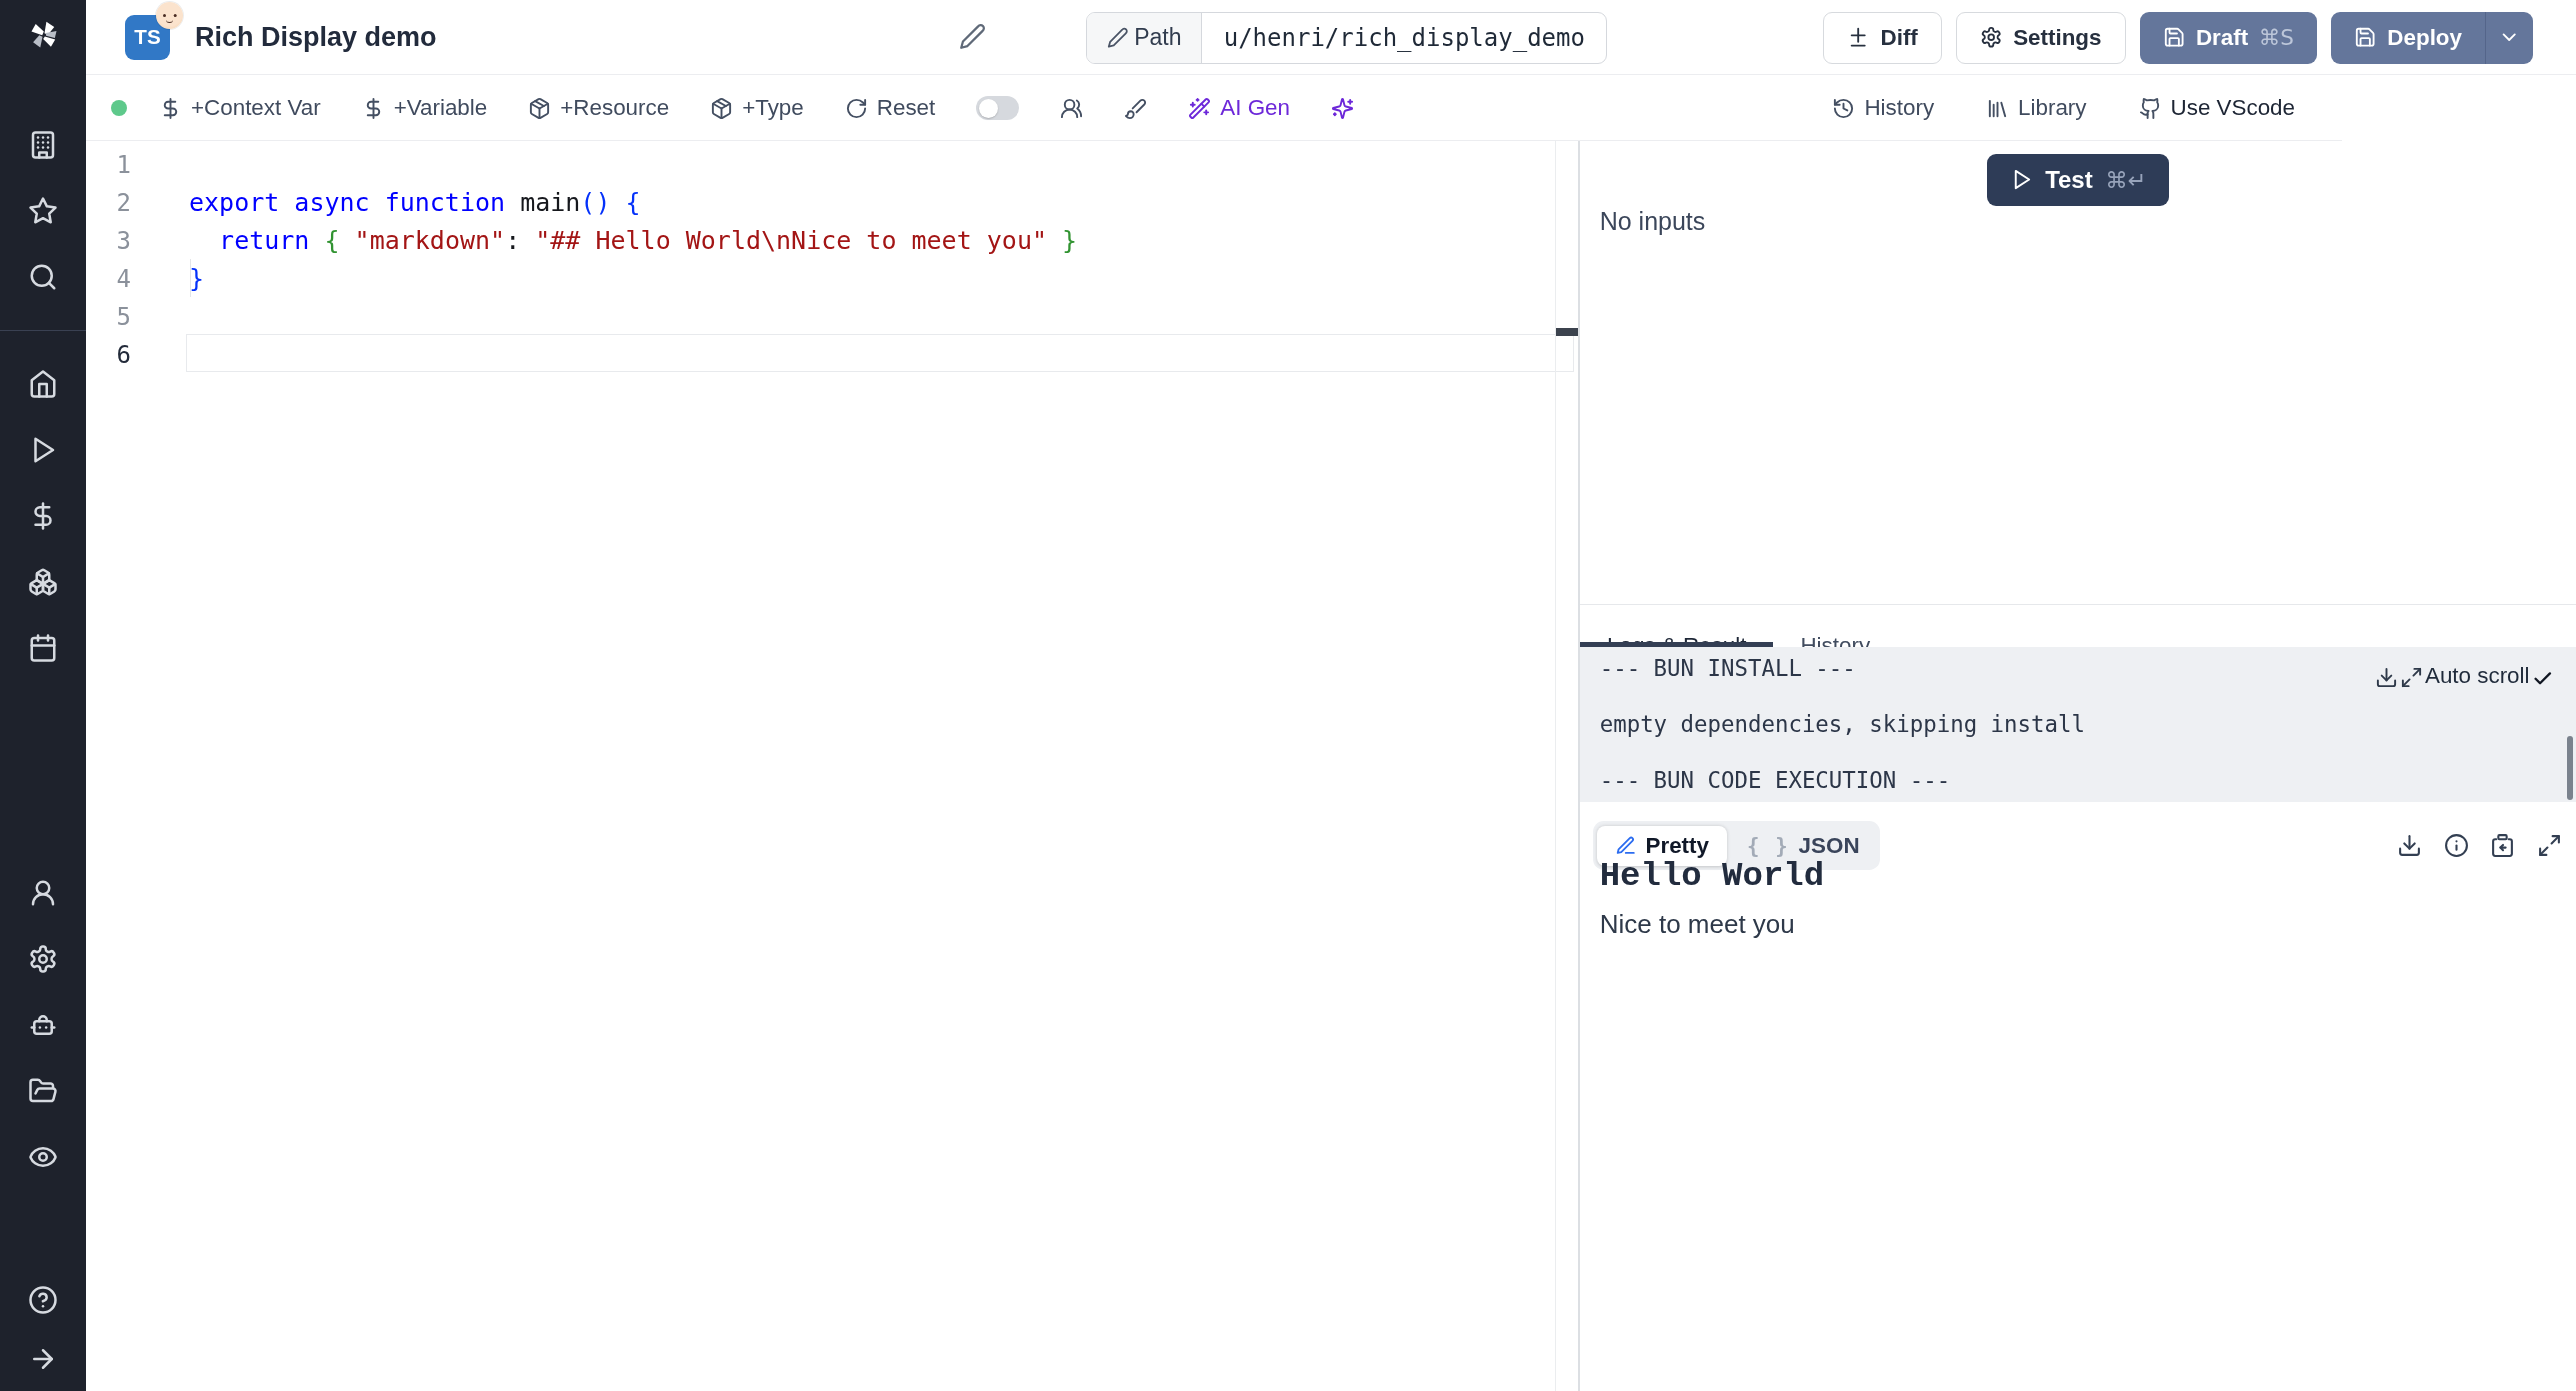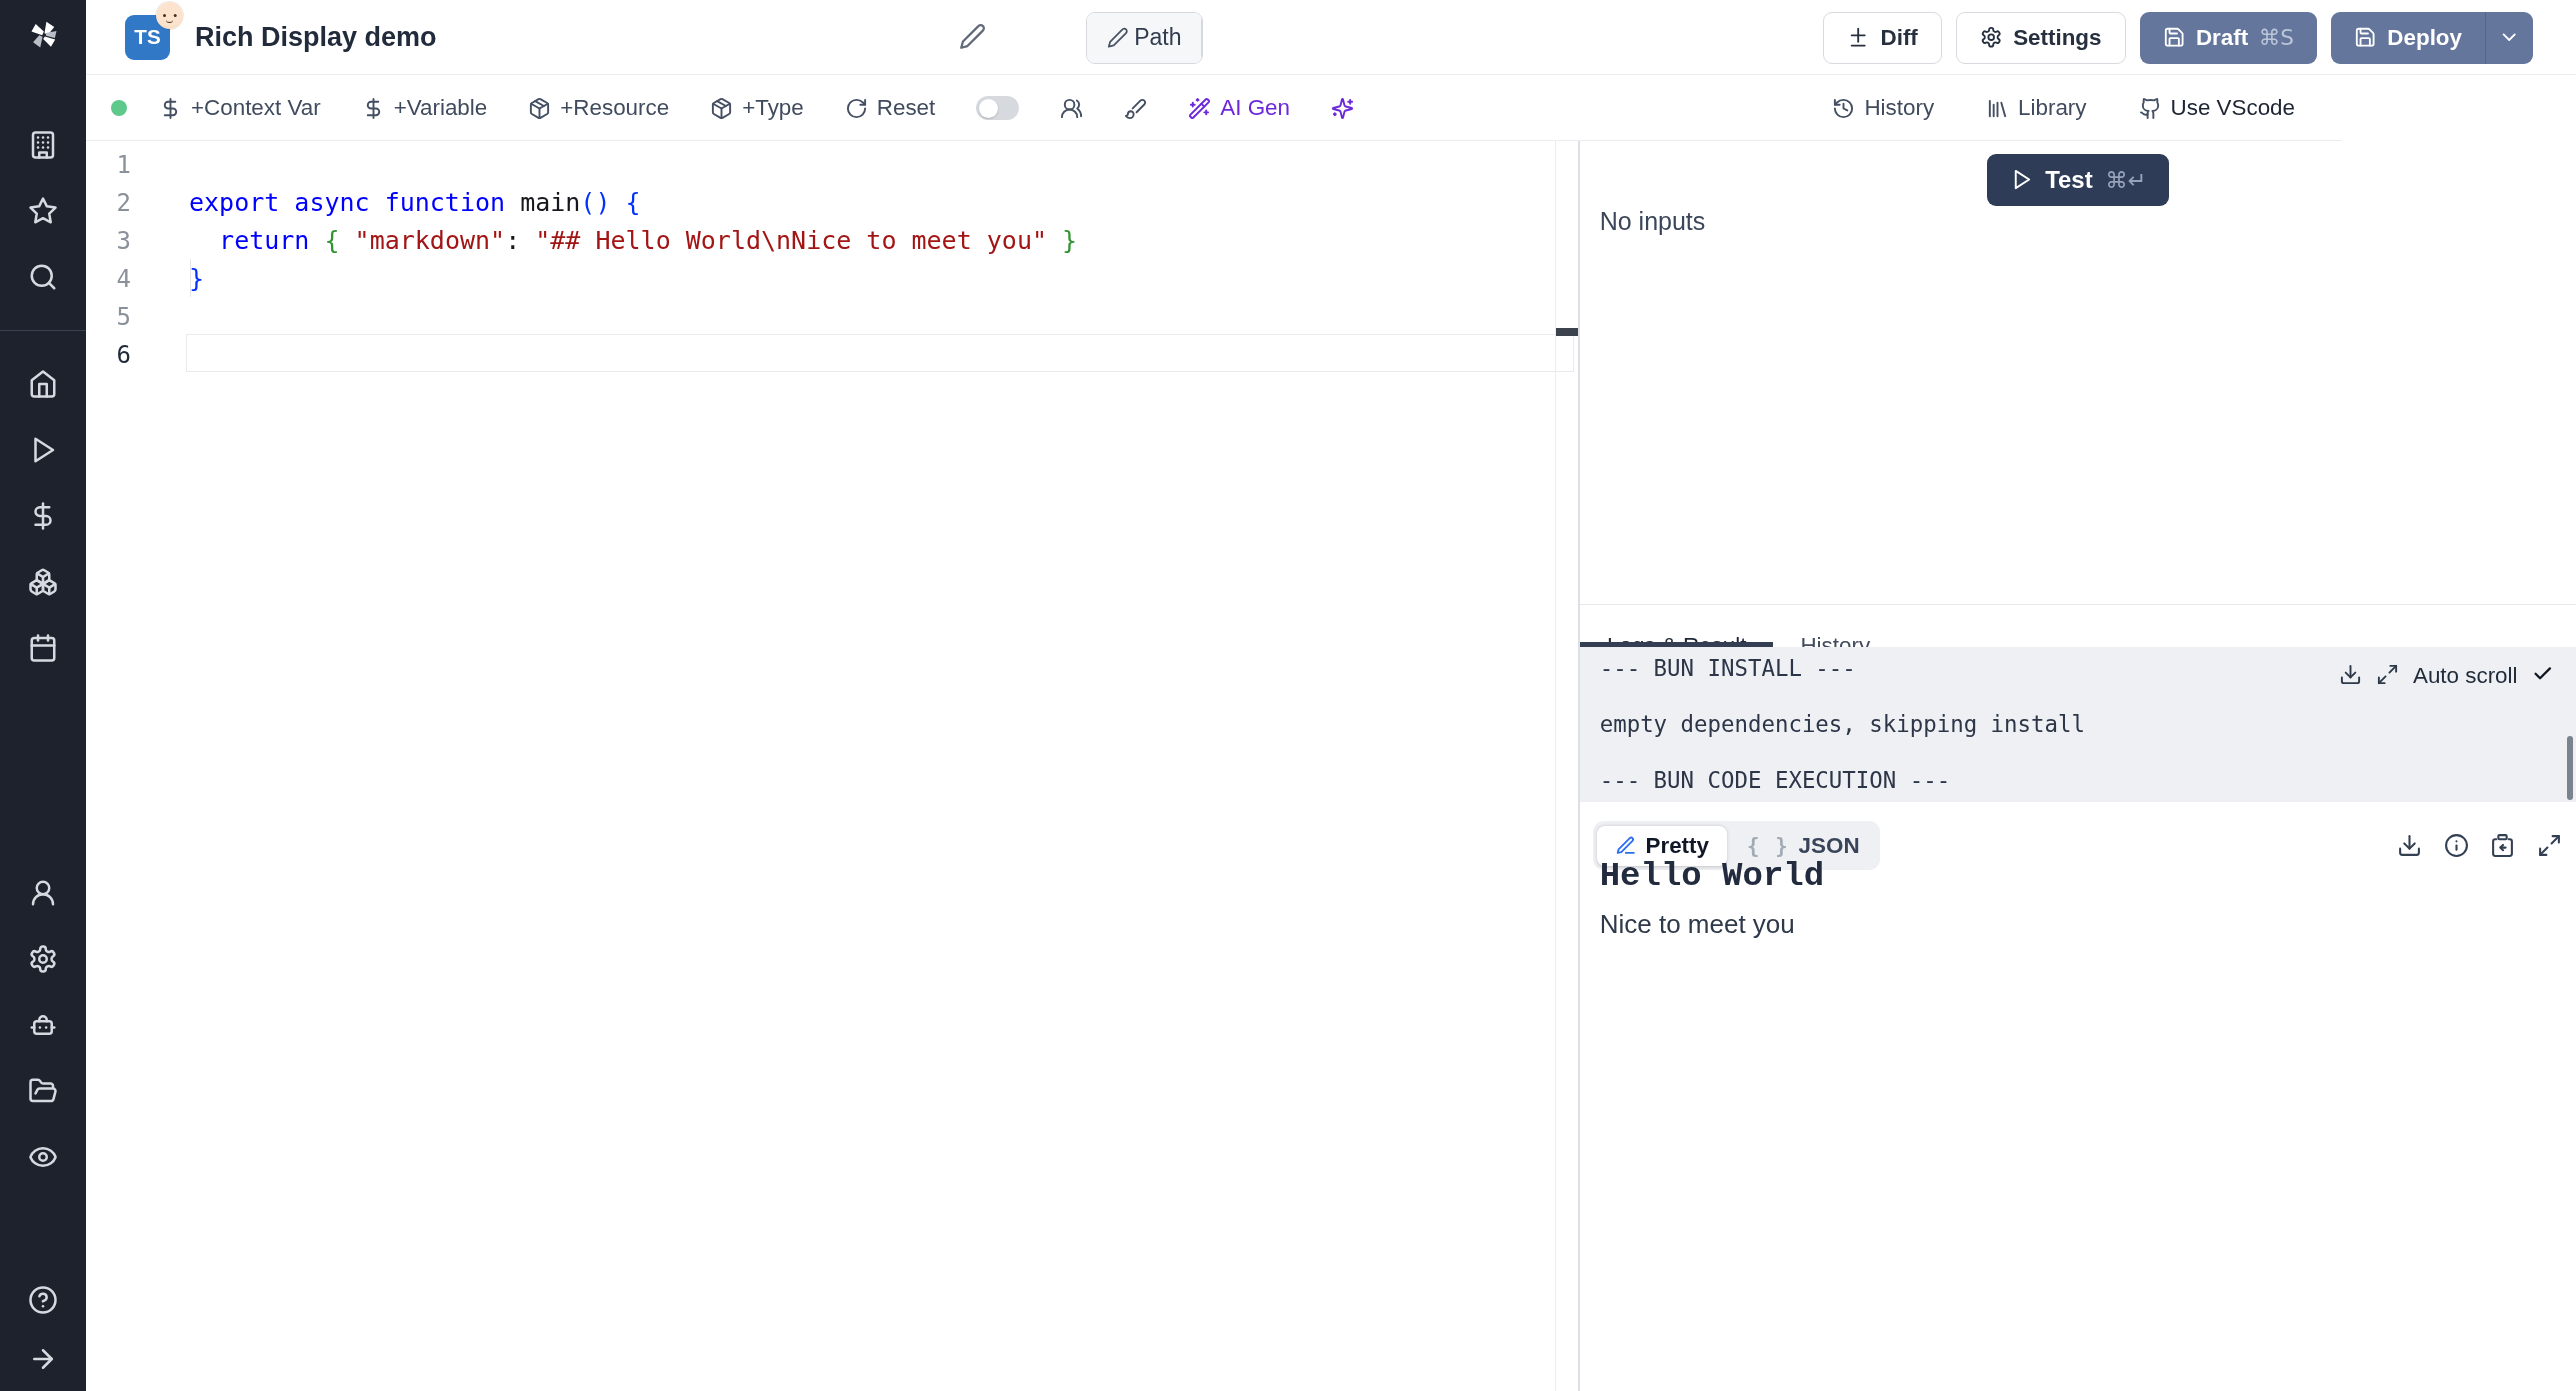--- a/index.html
+++ b/index.html
@@ -96,21 +96,21 @@
   .test-kbd{font-family:"DejaVu Sans",sans-serif;color:#97a3ba;font-weight:500;font-size:22.4px;}
   .no-inputs{position:absolute;left:19.7px;top:66px;font-size:25px;color:#3b465a;}
   .tabs{position:absolute;left:0;right:0;top:463px;height:42px;border-top:0.9px solid #e6e8eb;
     display:flex;box-sizing:border-box;}
   .tab{position:relative;display:flex;align-items:center;padding:0 27px;font-size:22.4px;color:#414c5f;cursor:pointer;margin-top:40px;}
   .tab.active{color:#1d2636;font-weight:500;}
   .tab.active::after{content:"";position:absolute;left:0;right:0;bottom:-0.9px;height:4.5px;background:#343f54;}
   .logbox{position:absolute;left:0;right:0;top:506px;height:155px;background:#eef0f3;}
   .log-text{position:absolute;left:19.7px;top:7.2px;font-family:"DejaVu Sans Mono",monospace;
     font-size:22.4px;line-height:28px;color:#2c3648;white-space:pre;}
-  .log-controls{position:absolute;right:23px;top:16px;display:flex;align-items:flex-start;gap:14px;color:#2e3949;}
+  .log-controls{position:absolute;right:23px;top:16px;display:flex;align-items:flex-end;gap:2px;color:#2e3949;}
   .log-controls svg{width:23px;height:23px;}
   .log-controls .lbl{font-size:22.4px;font-weight:500;color:#1f2a3a;}
   .icon-btn{background:none;border:0;padding:0;cursor:pointer;color:inherit;display:flex;}
   .log-scrollbar{position:absolute;right:2.7px;top:89px;width:6.3px;height:64px;border-radius:3.6px;background:#7a828d;}
   .result-toolbar{position:absolute;left:12.5px;right:14.3px;top:680px;display:flex;align-items:center;}
   .segmented{display:flex;align-items:center;background:#eef0f3;border-radius:10.7px;padding:4.5px;gap:4px;}
   .seg{display:flex;align-items:center;gap:9px;border:0;cursor:pointer;background:none;
     font-size:22.4px;font-weight:600;padding:7.2px 16px;border-radius:8px;color:#39445a;}
   .seg.active{background:#fff;box-shadow:0 0.9px 3.6px rgba(0,0,0,.18);color:#101828;padding:7.2px 18px;}
   .seg .pen{color:#2b6cf0;}
@@ -284,20 +284,21 @@
         </svg>
     </button>
 
     <div class="path-group">
       <div class="path-label">
         <svg class="ic" viewBox="0 0 24 24" fill="none" stroke="currentColor" stroke-width="2" stroke-linecap="round" stroke-linejoin="round">
             <path d="M17 3a2.85 2.85 0 1 1 4 4L7.5 20.5 2 22l1.5-5.5Z"></path>
           </svg>
         <span>Path</span>
       </div>
+      <div class="path-value">u/henri/rich_display_demo</div>
     </div>
 
     <div class="header-actions">
       <button class="btn light">
         <svg class="ic" viewBox="0 0 24 24" fill="none" stroke="currentColor" stroke-width="2" stroke-linecap="round" stroke-linejoin="round">
             <path d="M12 3v14"></path>
             <path d="M5 10h14"></path>
             <path d="M5 21h14"></path>
           </svg>
         <span>Diff</span>

